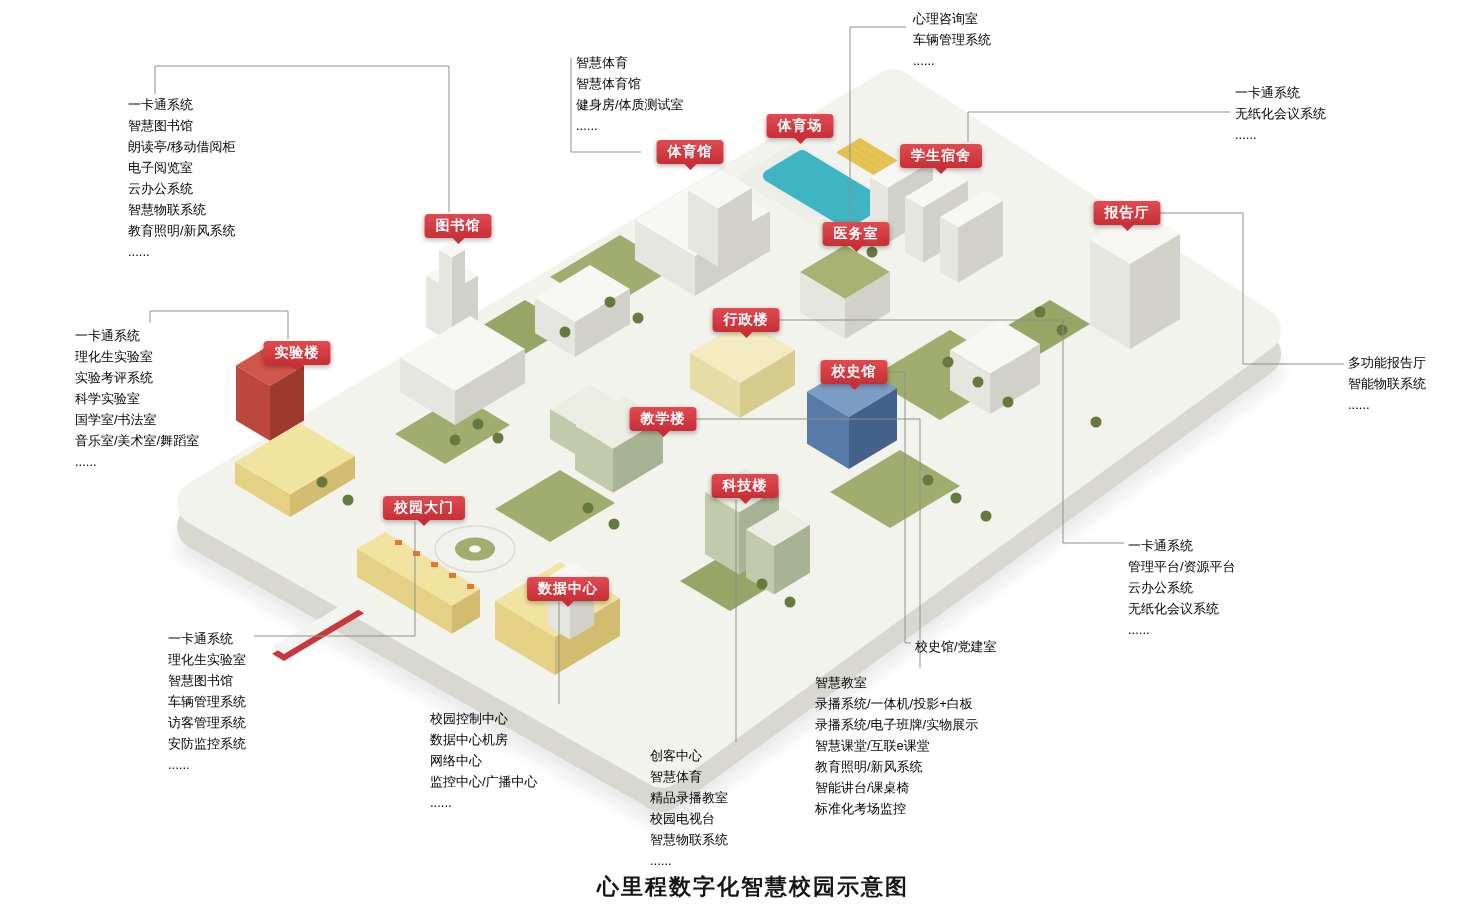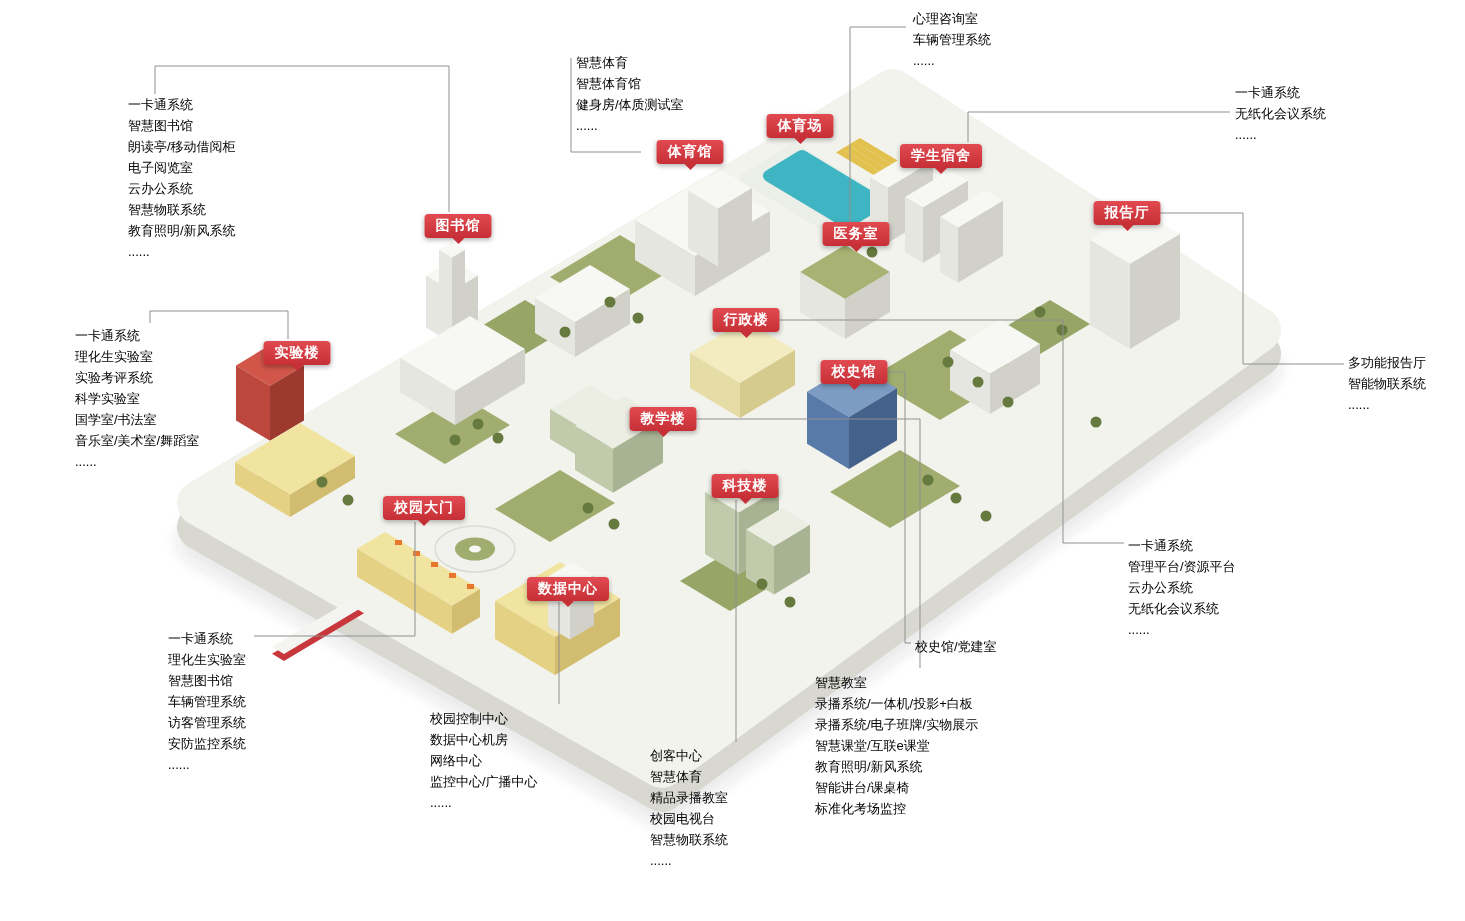--- a/index.html
+++ b/index.html
@@ -314,13 +314,14 @@
       <div class="ann-line">一卡通系统</div>
       <div class="ann-line">管理平台/资源平台</div>
       <div class="ann-line">云办公系统</div>
       <div class="ann-line">无纸化会议系统</div>
       <div class="ann-line">......</div>
     </div>
   <div class="ann" style="left:915px;top:636px">
       <div class="ann-line">校史馆/党建室</div>
     </div>
 
+  <div class="caption">心里程数字化智慧校园示意图</div>
 </div>
 
 </body></html>

